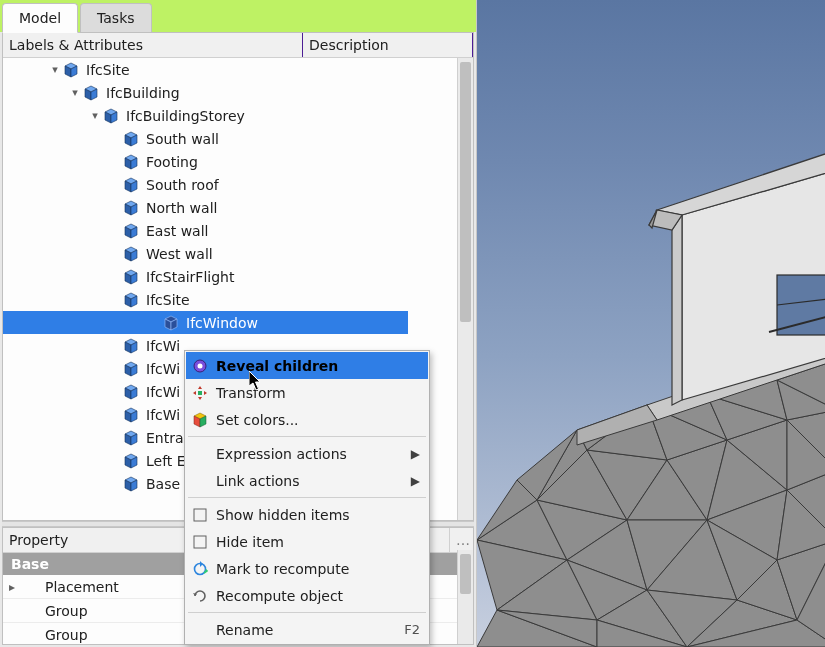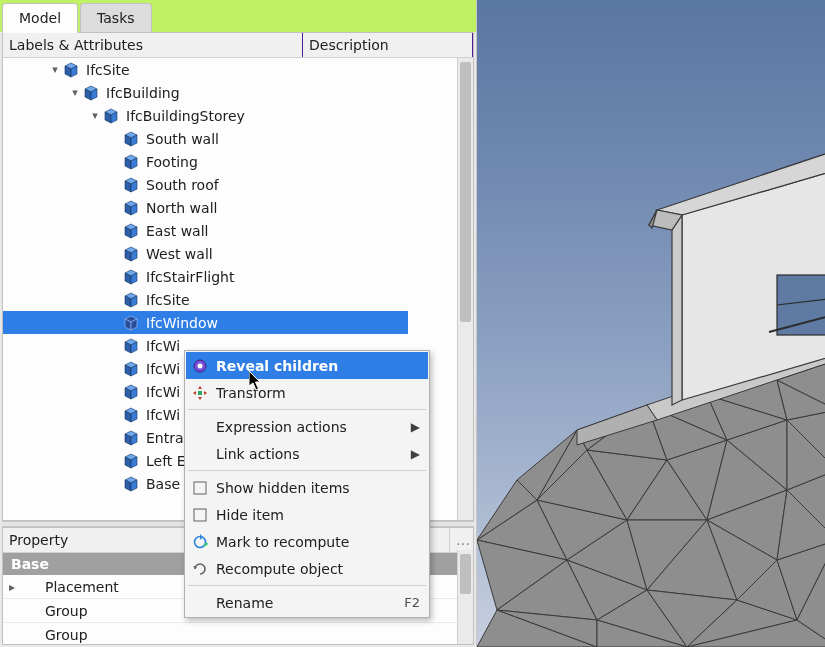--- a/index.html
+++ b/index.html
@@ -207,21 +207,21 @@
   .context-menu .mi .mi-icon {
     width: 20px; height: 18px;
     display: inline-flex; align-items: center; justify-content: center;
     margin-right: 6px;
   }
   .context-menu .mi .mi-label { flex: 1; }
   .context-menu .mi .mi-accel { color: #505050; font-size: 13px; }
   .context-menu .mi .mi-arrow { width: 12px; text-align: right; color: #404040; font-size: 12px; }
   .context-menu .mi.highlight {
     background: #2f7ee6;
-    color: #ffffff;
+    color: #000000;
   }
   .context-menu .sep {
     height: 1px;
     background: #cfcfcf;
     margin: 3px 2px;
   }
 
   
   .cube-svg polygon { fill: #3a7bd5; stroke: #14335c; stroke-width: 0.6; }
   .cube-svg .top { fill: #6fa7ef; }
@@ -375,21 +375,21 @@
               <span class="indent" style="width:120px"></span>
               <span class="icon-cube">
                 <svg class="cube-svg" width="16" height="16" viewBox="0 0 16 16">
                   <polygon class="top" points="8,1 14,4 8,7 2,4"></polygon>
                   <polygon class="side" points="2,4 8,7 8,15 2,12"></polygon>
                   <polygon points="14,4 8,7 8,15 14,12"></polygon>
                 </svg>
               </span>
               <span class="label">IfcSite</span>
             </div>
-            <div class="tree-row selected" style="width: 405px;">
+            <div class="tree-row selected" style="width: 405px; padding-left: 40px;">
               <span class="indent" style="width:120px"></span>
               <span class="icon-cube">
                 <svg class="cube-svg" width="16" height="16" viewBox="0 0 16 16">
                   <polygon class="top" points="8,1 14,4 8,7 2,4"></polygon>
                   <polygon class="side" points="2,4 8,7 8,15 2,12"></polygon>
                   <polygon points="14,4 8,7 8,15 14,12"></polygon>
                 </svg>
               </span>
               <span class="label">IfcWindow</span>
             </div>
@@ -519,20 +519,30 @@
         <span class="mi-label" style="font-weight:bold">Reveal children</span>
       </div>
       <div class="mi">
         <span class="mi-icon">
           <svg width="16" height="16" viewBox="0 0 16 16">
               <path d="M8 1 L10 4 H6 Z M8 15 L6 12 H10 Z M1 8 L4 6 V10 Z M15 8 L12 10 V6 Z" fill="#c0392b"></path>
               <rect x="6" y="6" width="4" height="4" fill="#27ae60"></rect>
             </svg>
         </span>
         <span class="mi-label">Transform</span>
+      </div>
+      <div class="mi">
+        <span class="mi-icon">
+          <svg width="16" height="16" viewBox="0 0 16 16">
+              <polygon points="8,1 14,4 8,7 2,4" fill="#f1c40f" stroke="#7f6000" stroke-width="0.5"></polygon>
+              <polygon points="2,4 8,7 8,15 2,12" fill="#e74c3c" stroke="#7f2015" stroke-width="0.5"></polygon>
+              <polygon points="14,4 8,7 8,15 14,12" fill="#27ae60" stroke="#145a32" stroke-width="0.5"></polygon>
+            </svg>
+        </span>
+        <span class="mi-label">Set colors...</span>
       </div>
       <div class="sep"></div>
       <div class="mi">
         <span class="mi-icon"></span>
         <span class="mi-label">Expression actions</span>
         <span class="mi-arrow">▶</span>
       </div>
       <div class="mi">
         <span class="mi-icon"></span>
         <span class="mi-label">Link actions</span>

